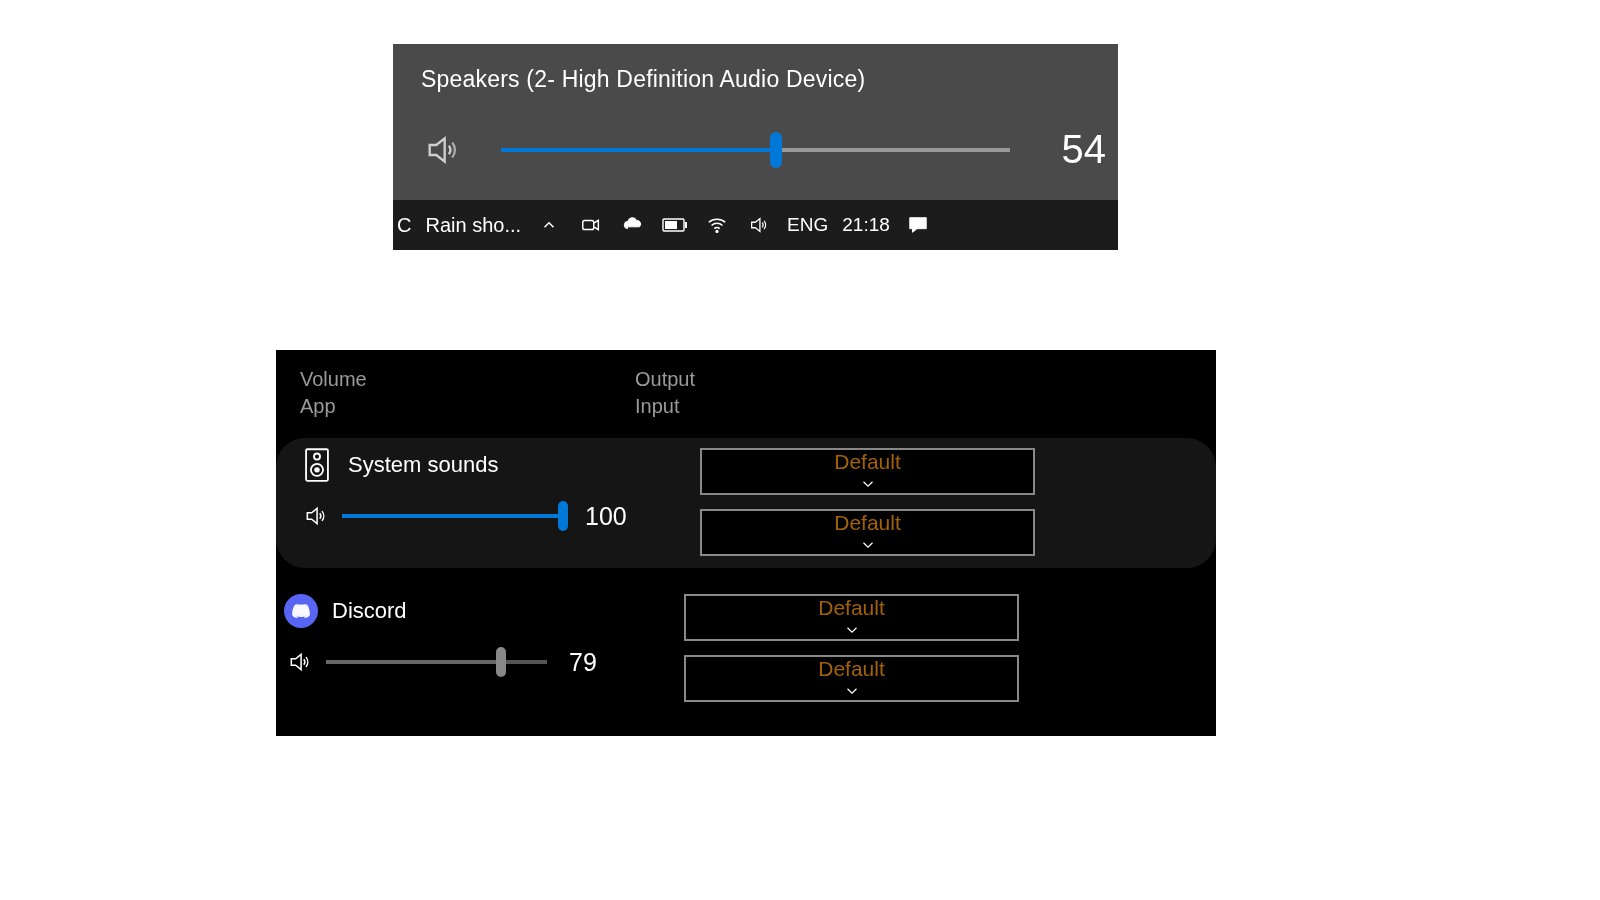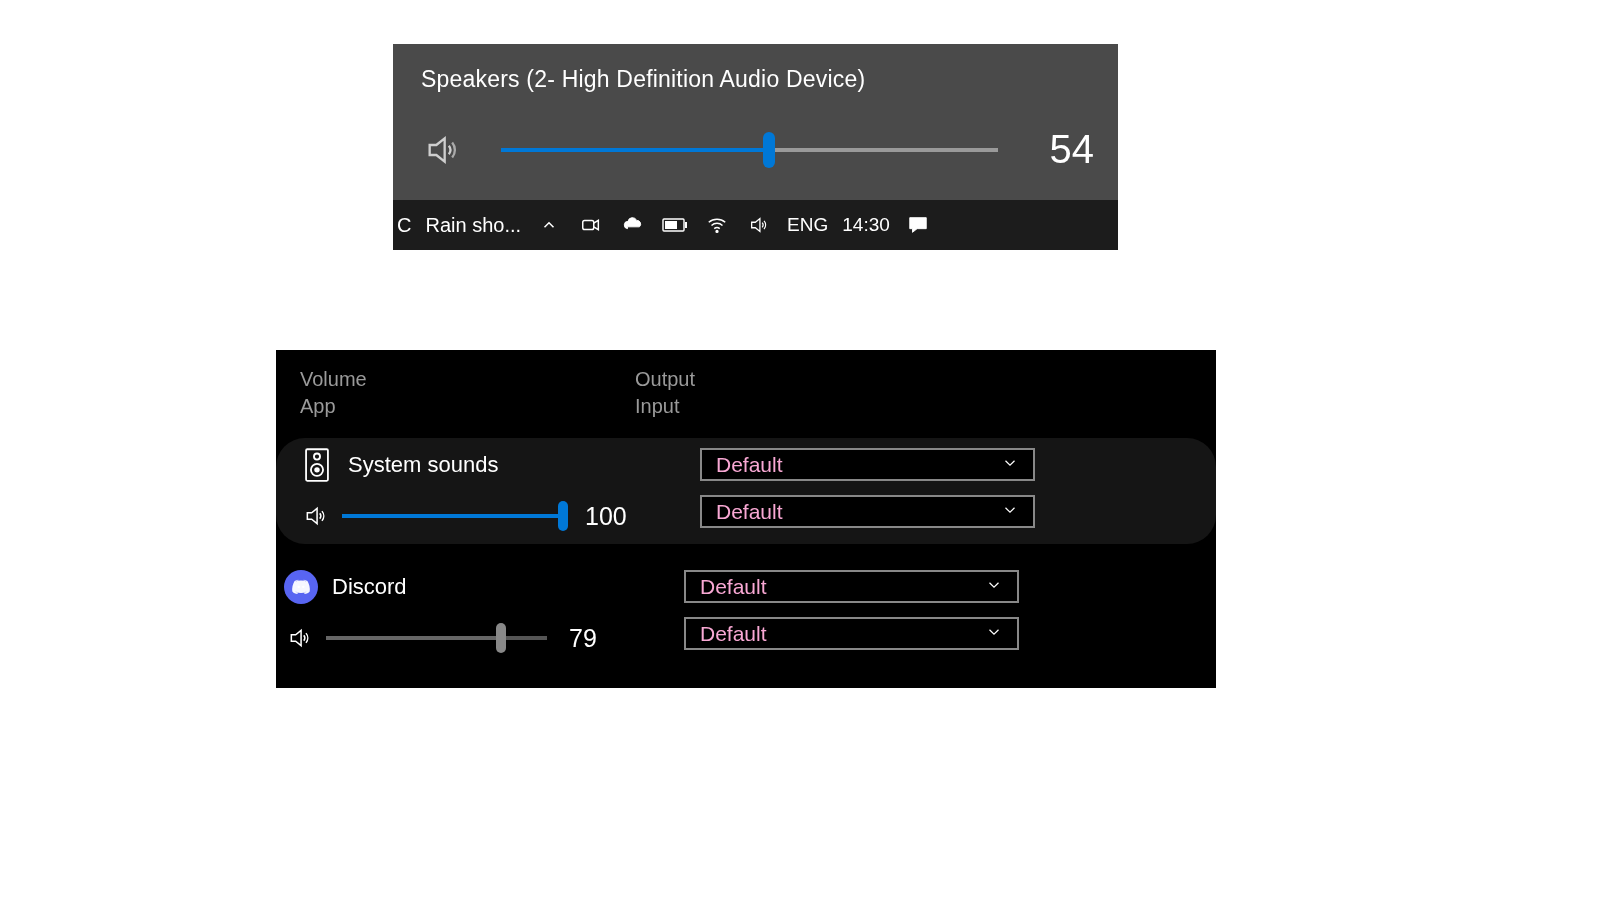--- a/index.html
+++ b/index.html
@@ -14,21 +14,21 @@
 
   
   .flyout {
     position: absolute;
     left: 393px;
     top: 44px;
     width: 725px;
     background: #4a4a4a;
     color: #ffffff;
   }
-  .flyout-body { padding: 22px 24px 28px 28px; }
+  .flyout-body { padding: 22px 12px 28px 28px; }
   .device-title {
     font-size: 23px;
     font-weight: 400;
     letter-spacing: 0.2px;
   }
   .vol-row {
     display: flex;
     align-items: center;
     gap: 36px;
     margin-top: 34px;
@@ -131,30 +131,31 @@
     position:absolute; top:50%; transform:translate(-50%,-50%);
     width:10px; height:30px; background:#0078d7; border-radius:5px;
   }
   .vol-small .mini-slider.grey .track-fill { background:#666; }
   .vol-small .mini-slider.grey .thumb { background:#888; }
   .vol-small .num { width:50px; font-size:25px; margin-left:12px; }
 
   .dd-col { display:flex; flex-direction:column; gap:14px; flex:1; padding-left:0; }
   .dropdown {
     width: 335px;
-    height: 33px;
+    height: 47px;
     border: 2px solid #888;
     display:flex;
     align-items:center;
     justify-content:space-between;
     padding: 0 14px;
-    color:#f9a8d4;
+    color:#a16207;
     font-size:21px;
     background:#000;
     cursor:pointer;
+    flex-direction:column;
   }
   .dropdown .chev svg { stroke:#fff; }
 
   
   .discord-circle {
     width:34px; height:34px; border-radius:50%;
     background:#5865F2; display:flex; align-items:center; justify-content:center;
   }
 
   .row-wrap { display:flex; align-items:flex-start; }
@@ -221,21 +222,21 @@
       </svg>
     </div>
     <div class="tray-ico">
       <svg width="22" height="22" viewBox="0 0 24 24" fill="none" stroke-width="1.4">
         <path d="M4 9v6h4l5 4V5L8 9H4z"></path>
           <path d="M15.5 9.5a4 4 0 0 1 0 5"></path>
           <path d="M17.5 7.5a7 7 0 0 1 0 9"></path>
       </svg>
     </div>
     <div class="lang">ENG</div>
-    <div class="clock">14:30</div>
+    <div class="clock">21:18</div>
     <div class="tray-ico">
       <svg width="22" height="22" viewBox="0 0 24 24" fill="#fff" stroke="none">
         <path d="M3 4h18v12H11l-5 4v-4H3z"></path>
       </svg>
     </div>
   </div>
 </div>
 
 <div class="mixer">
   <div class="mixer-headers">

